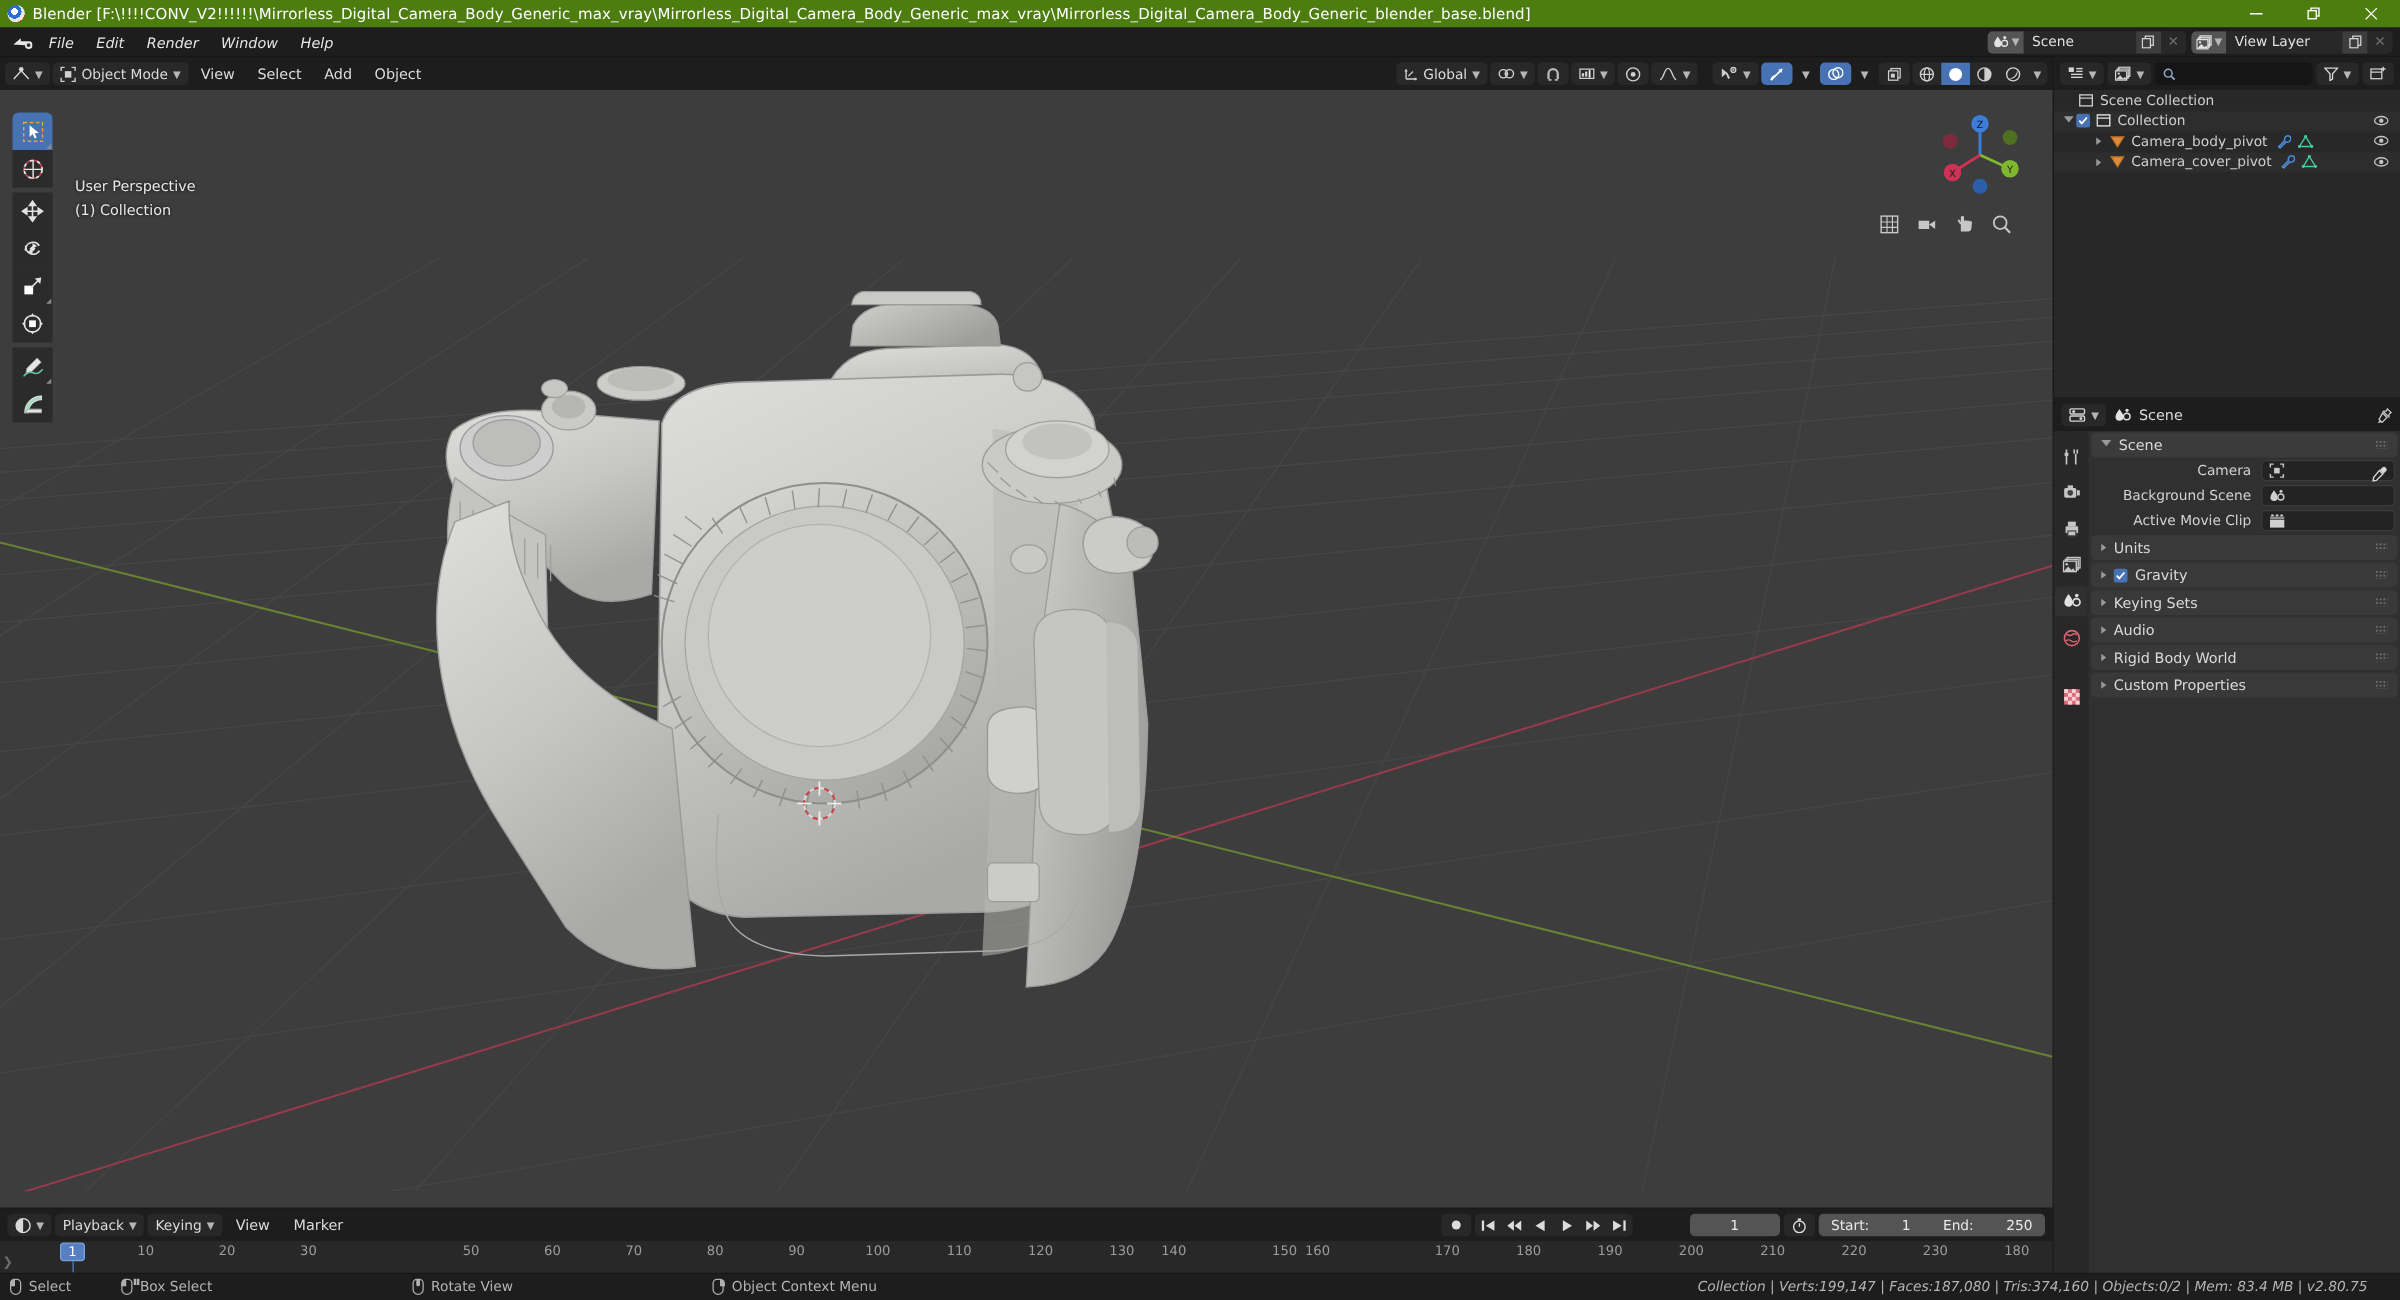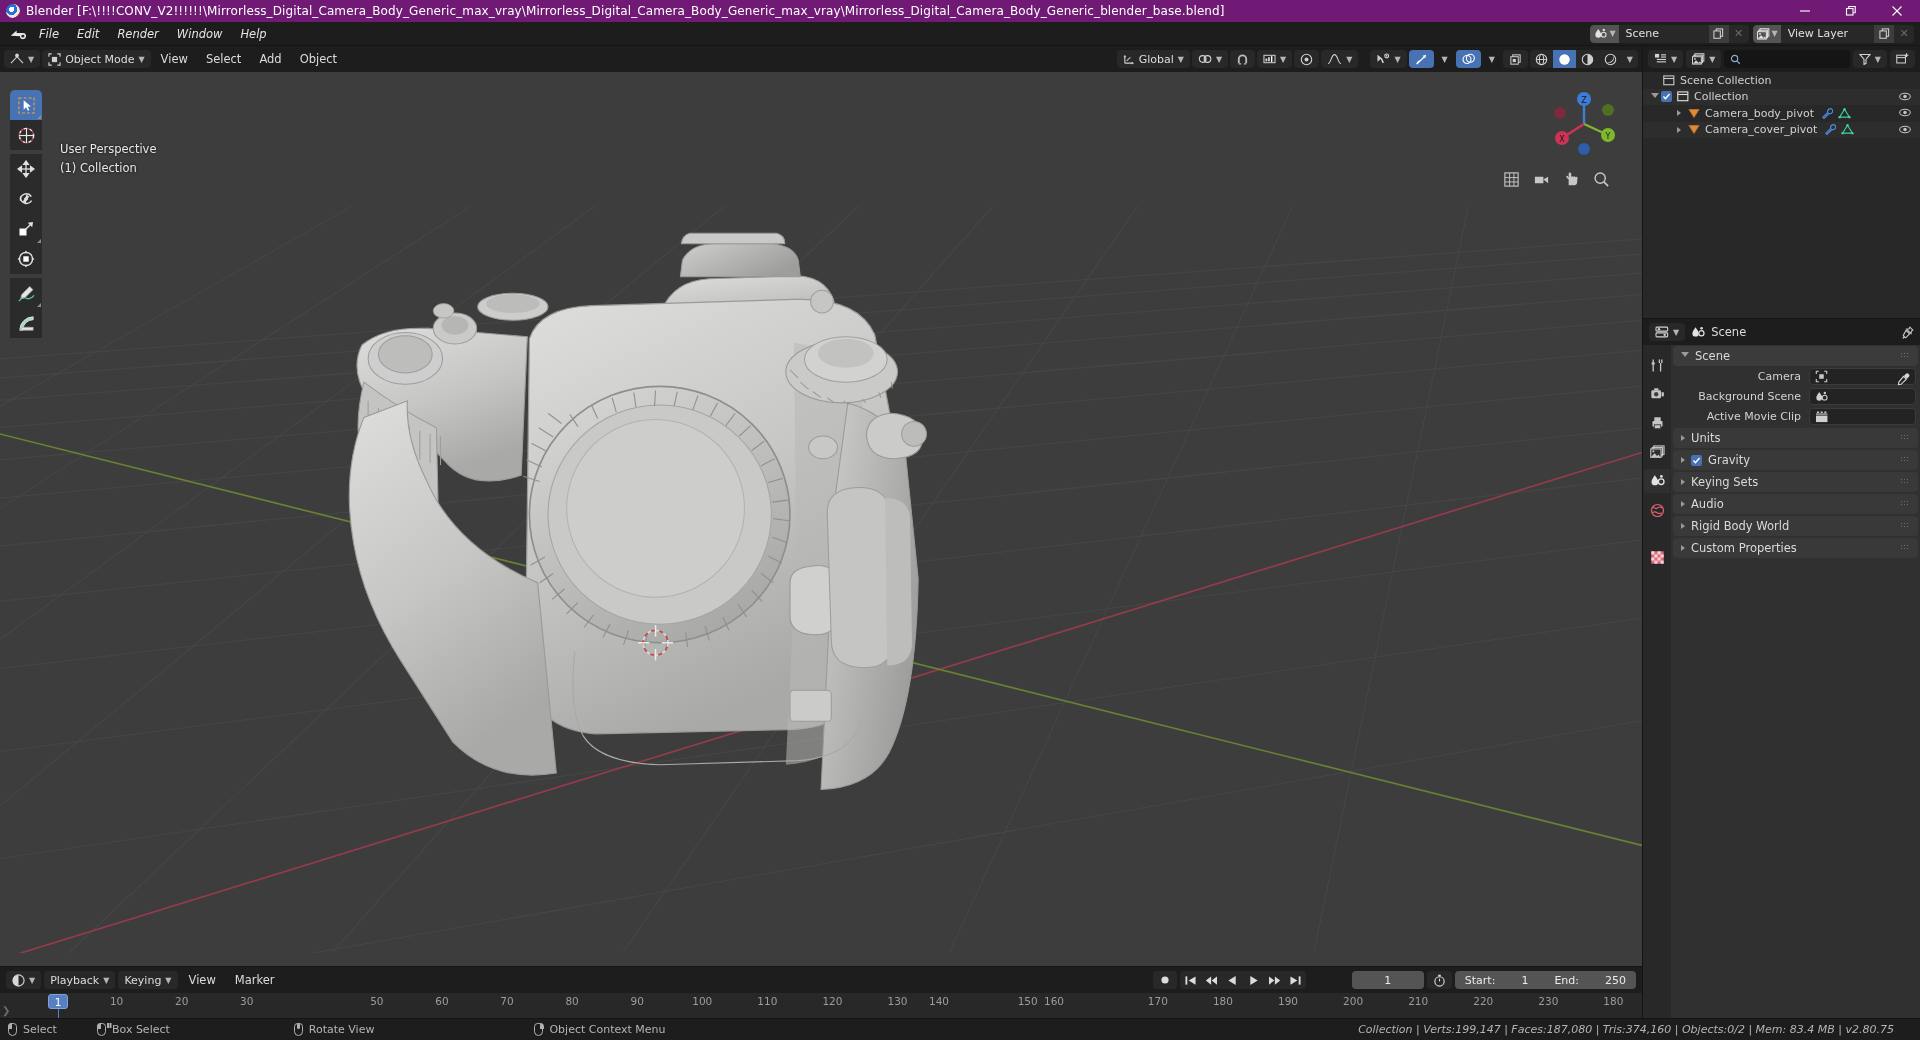--- a/index.html
+++ b/index.html
@@ -7,21 +7,21 @@
     width: 1920px; height: 1040px;
     background: #1d1d1d;
     font-family: "DejaVu Sans", sans-serif;
     overflow: hidden;
     -webkit-font-smoothing: antialiased;
   }
   .app { position: relative; width: 1920px; height: 1040px; display: flex; flex-direction: column; }
 
   
   .titlebar {
-    height: 22px; background: #701a75; color: #fff;
+    height: 22px; background: #4d7c0f; color: #fff;
     display: flex; align-items: center; font-size: 12px; flex: 0 0 22px;
     position: relative;
   }
   .blender-dot {
     width: 14px; height: 14px; margin: 0 6px 0 6px; border-radius: 50%;
     background: radial-gradient(circle at 40% 38%, #ffffff 0 22%, #2a6fd6 23% 46%, #e8e8e8 47% 70%, #d9410b 71%);
     flex: 0 0 14px; position: relative;
   }
   .title-text { white-space: nowrap; overflow: hidden; letter-spacing: .1px; }
   .win-controls { margin-left: auto; display: flex; height: 22px; }
@@ -1154,21 +1154,21 @@
 
   <div class="statusbar">
     <div class="sb-item">
       <span class="mouse-ic"></span>
       <span>Select</span>
     </div>
     <div class="sb-item">
       <span class="mouse-ic drag"></span>
       <span>Box Select</span>
     </div>
-    <div class="sb-item" style="margin-left:84px">
+    <div class="sb-item" style="margin-left:120px">
       <span class="mouse-ic mid"></span>
       <span>Rotate View</span>
     </div>
     <div class="sb-item" style="margin-left:120px">
       <span class="mouse-ic right"></span>
       <span>Object Context Menu</span>
     </div>
     <div class="sb-right">Collection | Verts:199,147 | Faces:187,080 | Tris:374,160 | Objects:0/2 | Mem: 83.4 MB | v2.80.75</div>
   </div>
 </div>

